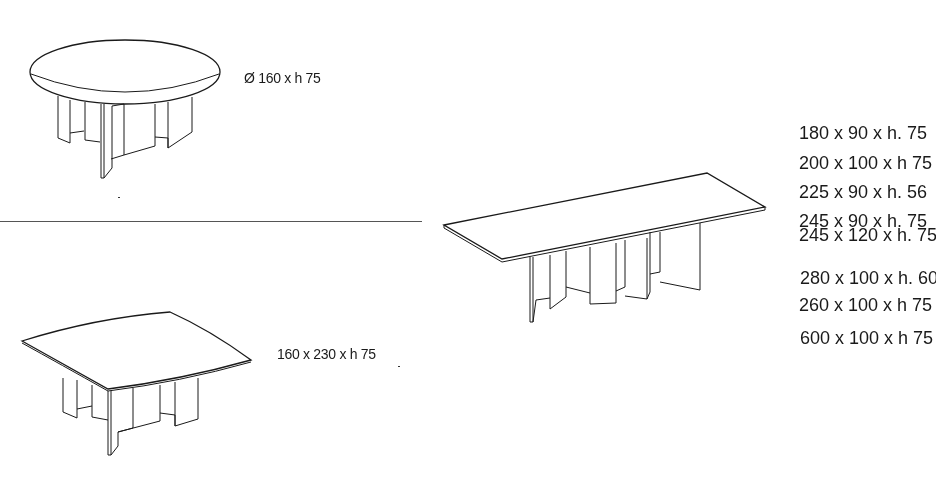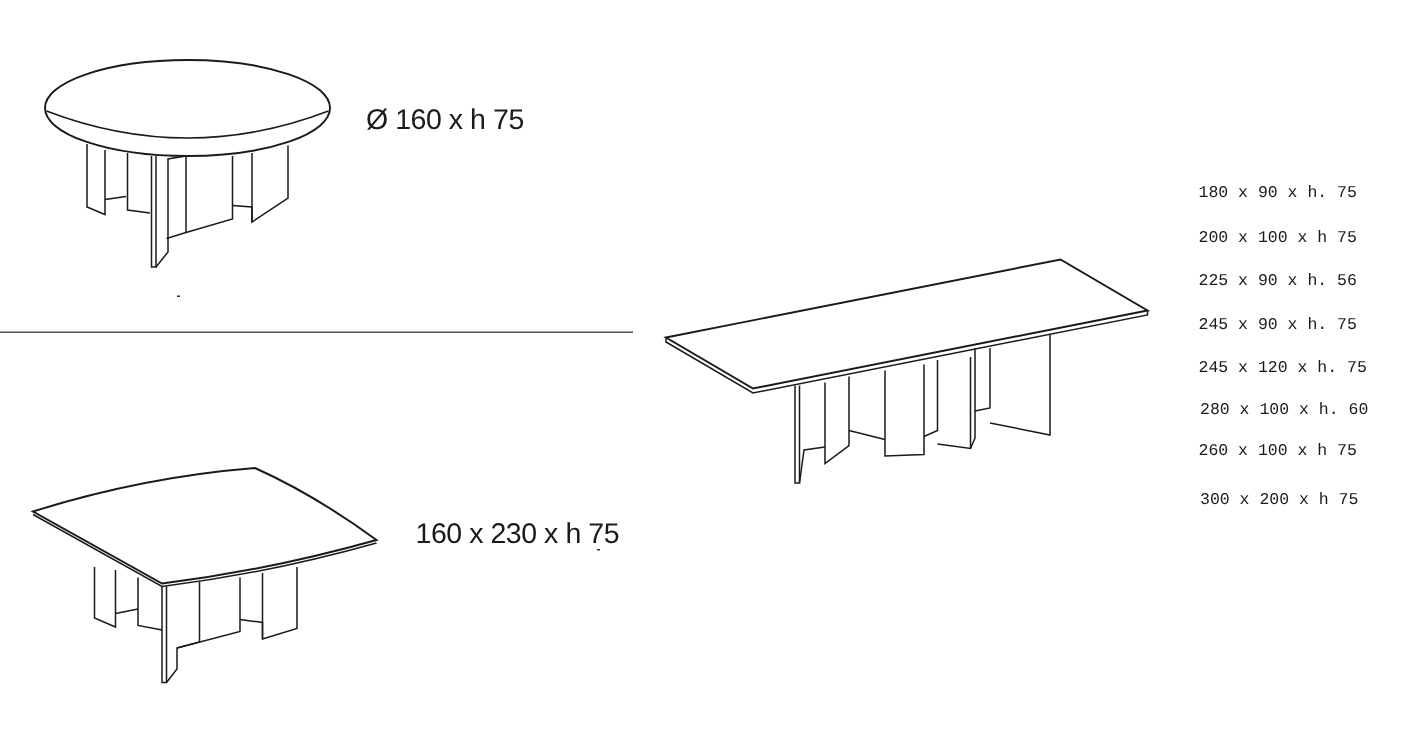--- a/index.html
+++ b/index.html
@@ -1,21 +1,21 @@
 <!DOCTYPE html>
 <html><head>
 <meta charset="utf-8">
 <style>
   html, body { margin: 0; padding: 0; background: #ffffff; }
   body { width: 936px; height: 500px; position: relative; overflow: hidden;
          font-family: "Liberation Sans", sans-serif; color: #1a1a1a; }
   .drawing { position: absolute; left: 0; top: 0; }
-  .label { position: absolute; font-size: 19px; white-space: nowrap; letter-spacing: -0.3px; }
+  .label { position: absolute; font-size: 14px; white-space: nowrap; letter-spacing: -0.3px; }
   .dim-list { position: absolute; left: 799px; top: 123px; }
-  .dim-list .dim { position: absolute; left: 0; font-size: 11px; white-space: nowrap; font-family: Liberation Mono, monospace; }
+  .dim-list .dim { position: absolute; left: 0; font-size: 18px; white-space: nowrap; }
   .divider { position: absolute; left: 0; top: 221px; width: 422px; height: 0;
              border-top: 1px solid #555; }
   .dot { position: absolute; width: 2px; height: 1px; background: #333; }
 </style>
 </head>
 <body>
 
 <svg class="drawing" width="936" height="500" viewBox="0 0 936 500" fill="none" stroke="#1a1a1a" stroke-width="1">
 
   <g>
@@ -67,17 +67,17 @@
 
 <div class="label" style="left:244px;top:70px;">Ø 160 x h 75</div>
 
 <div class="label" style="left:277px;top:346px;">160 x 230 x h 75</div>
 
 <div class="dim-list">
   <div class="dim" style="top:0px;">180 x 90 x h. 75</div>
   <div class="dim" style="top:30px;">200 x 100 x h 75</div>
   <div class="dim" style="top:59px;">225 x 90 x h. 56</div>
   <div class="dim" style="top:88px;">245 x 90 x h. 75</div>
-  <div class="dim" style="top:117px;">245 x 120 x h. 75</div>
+  <div class="dim" style="top:102px;">245 x 120 x h. 75</div>
   <div class="dim" style="top:145px;left:1px;">280 x 100 x h. 60</div>
   <div class="dim" style="top:172px;">260 x 100 x h 75</div>
-  <div class="dim" style="top:205px;left:1px;">300 x 200 x h 75</div>
+  <div class="dim" style="top:205px;left:1px;">600 x 100 x h 75</div>
 </div>
 
 </body></html>

